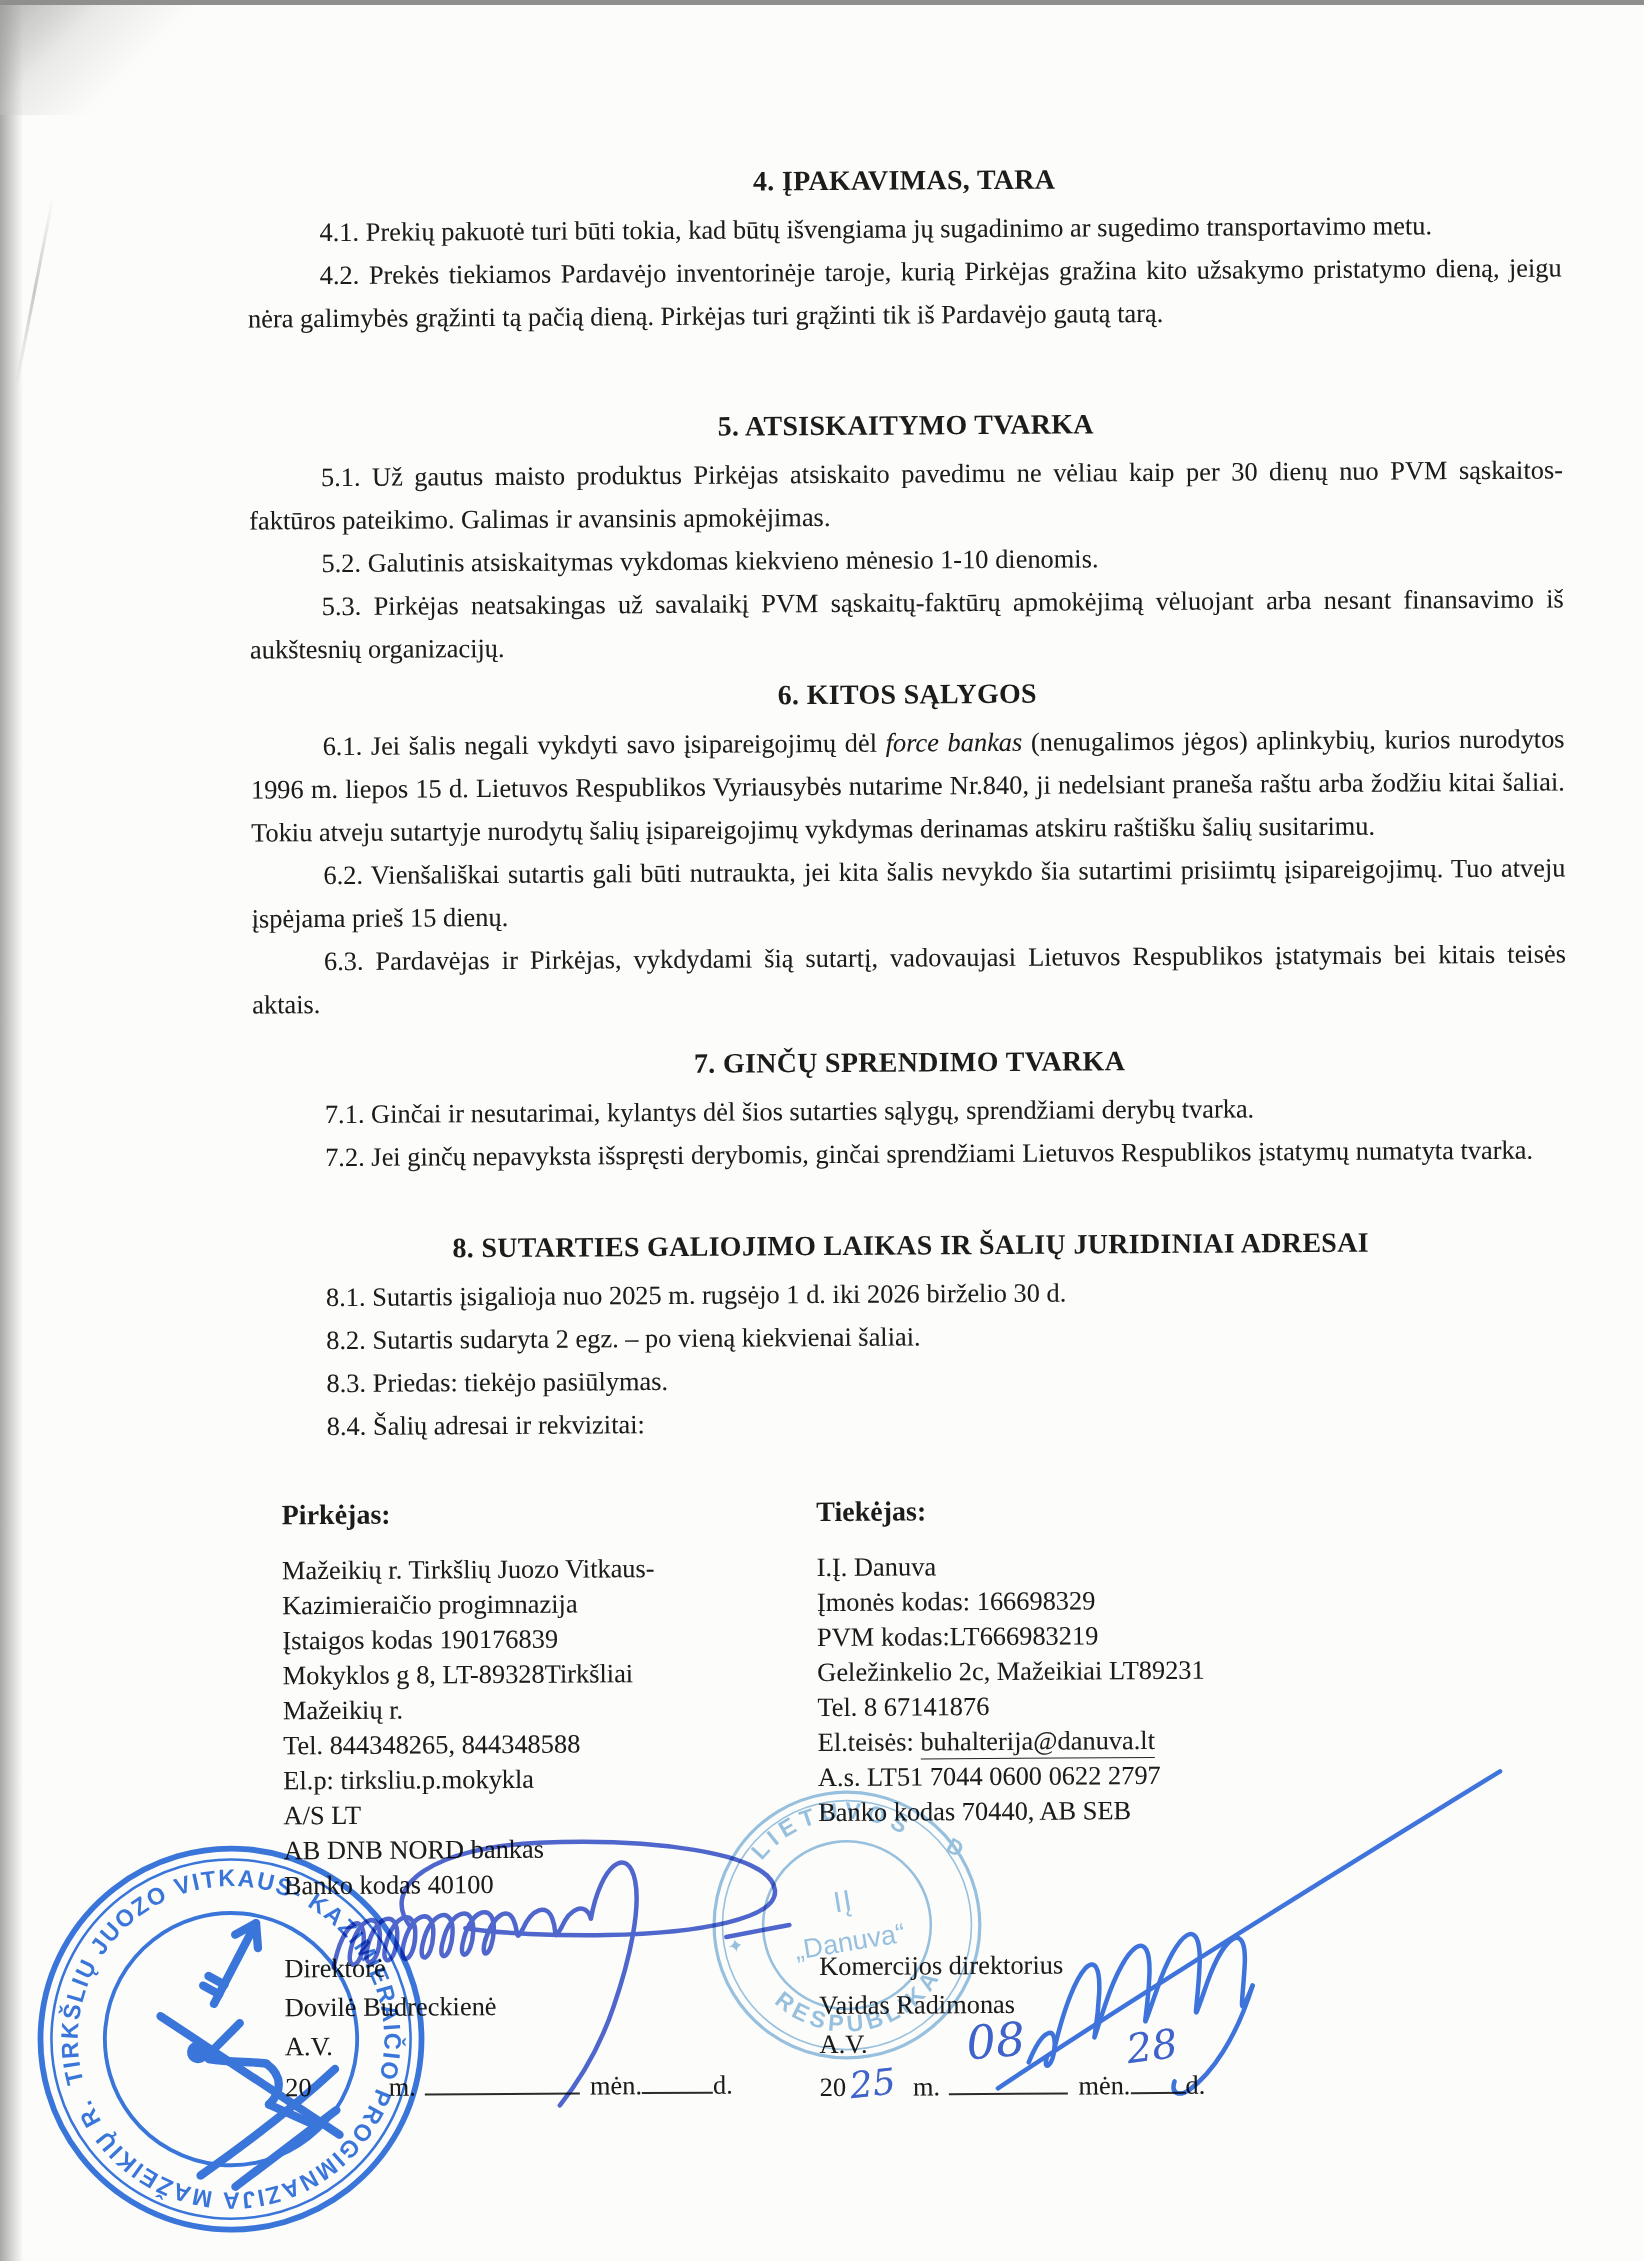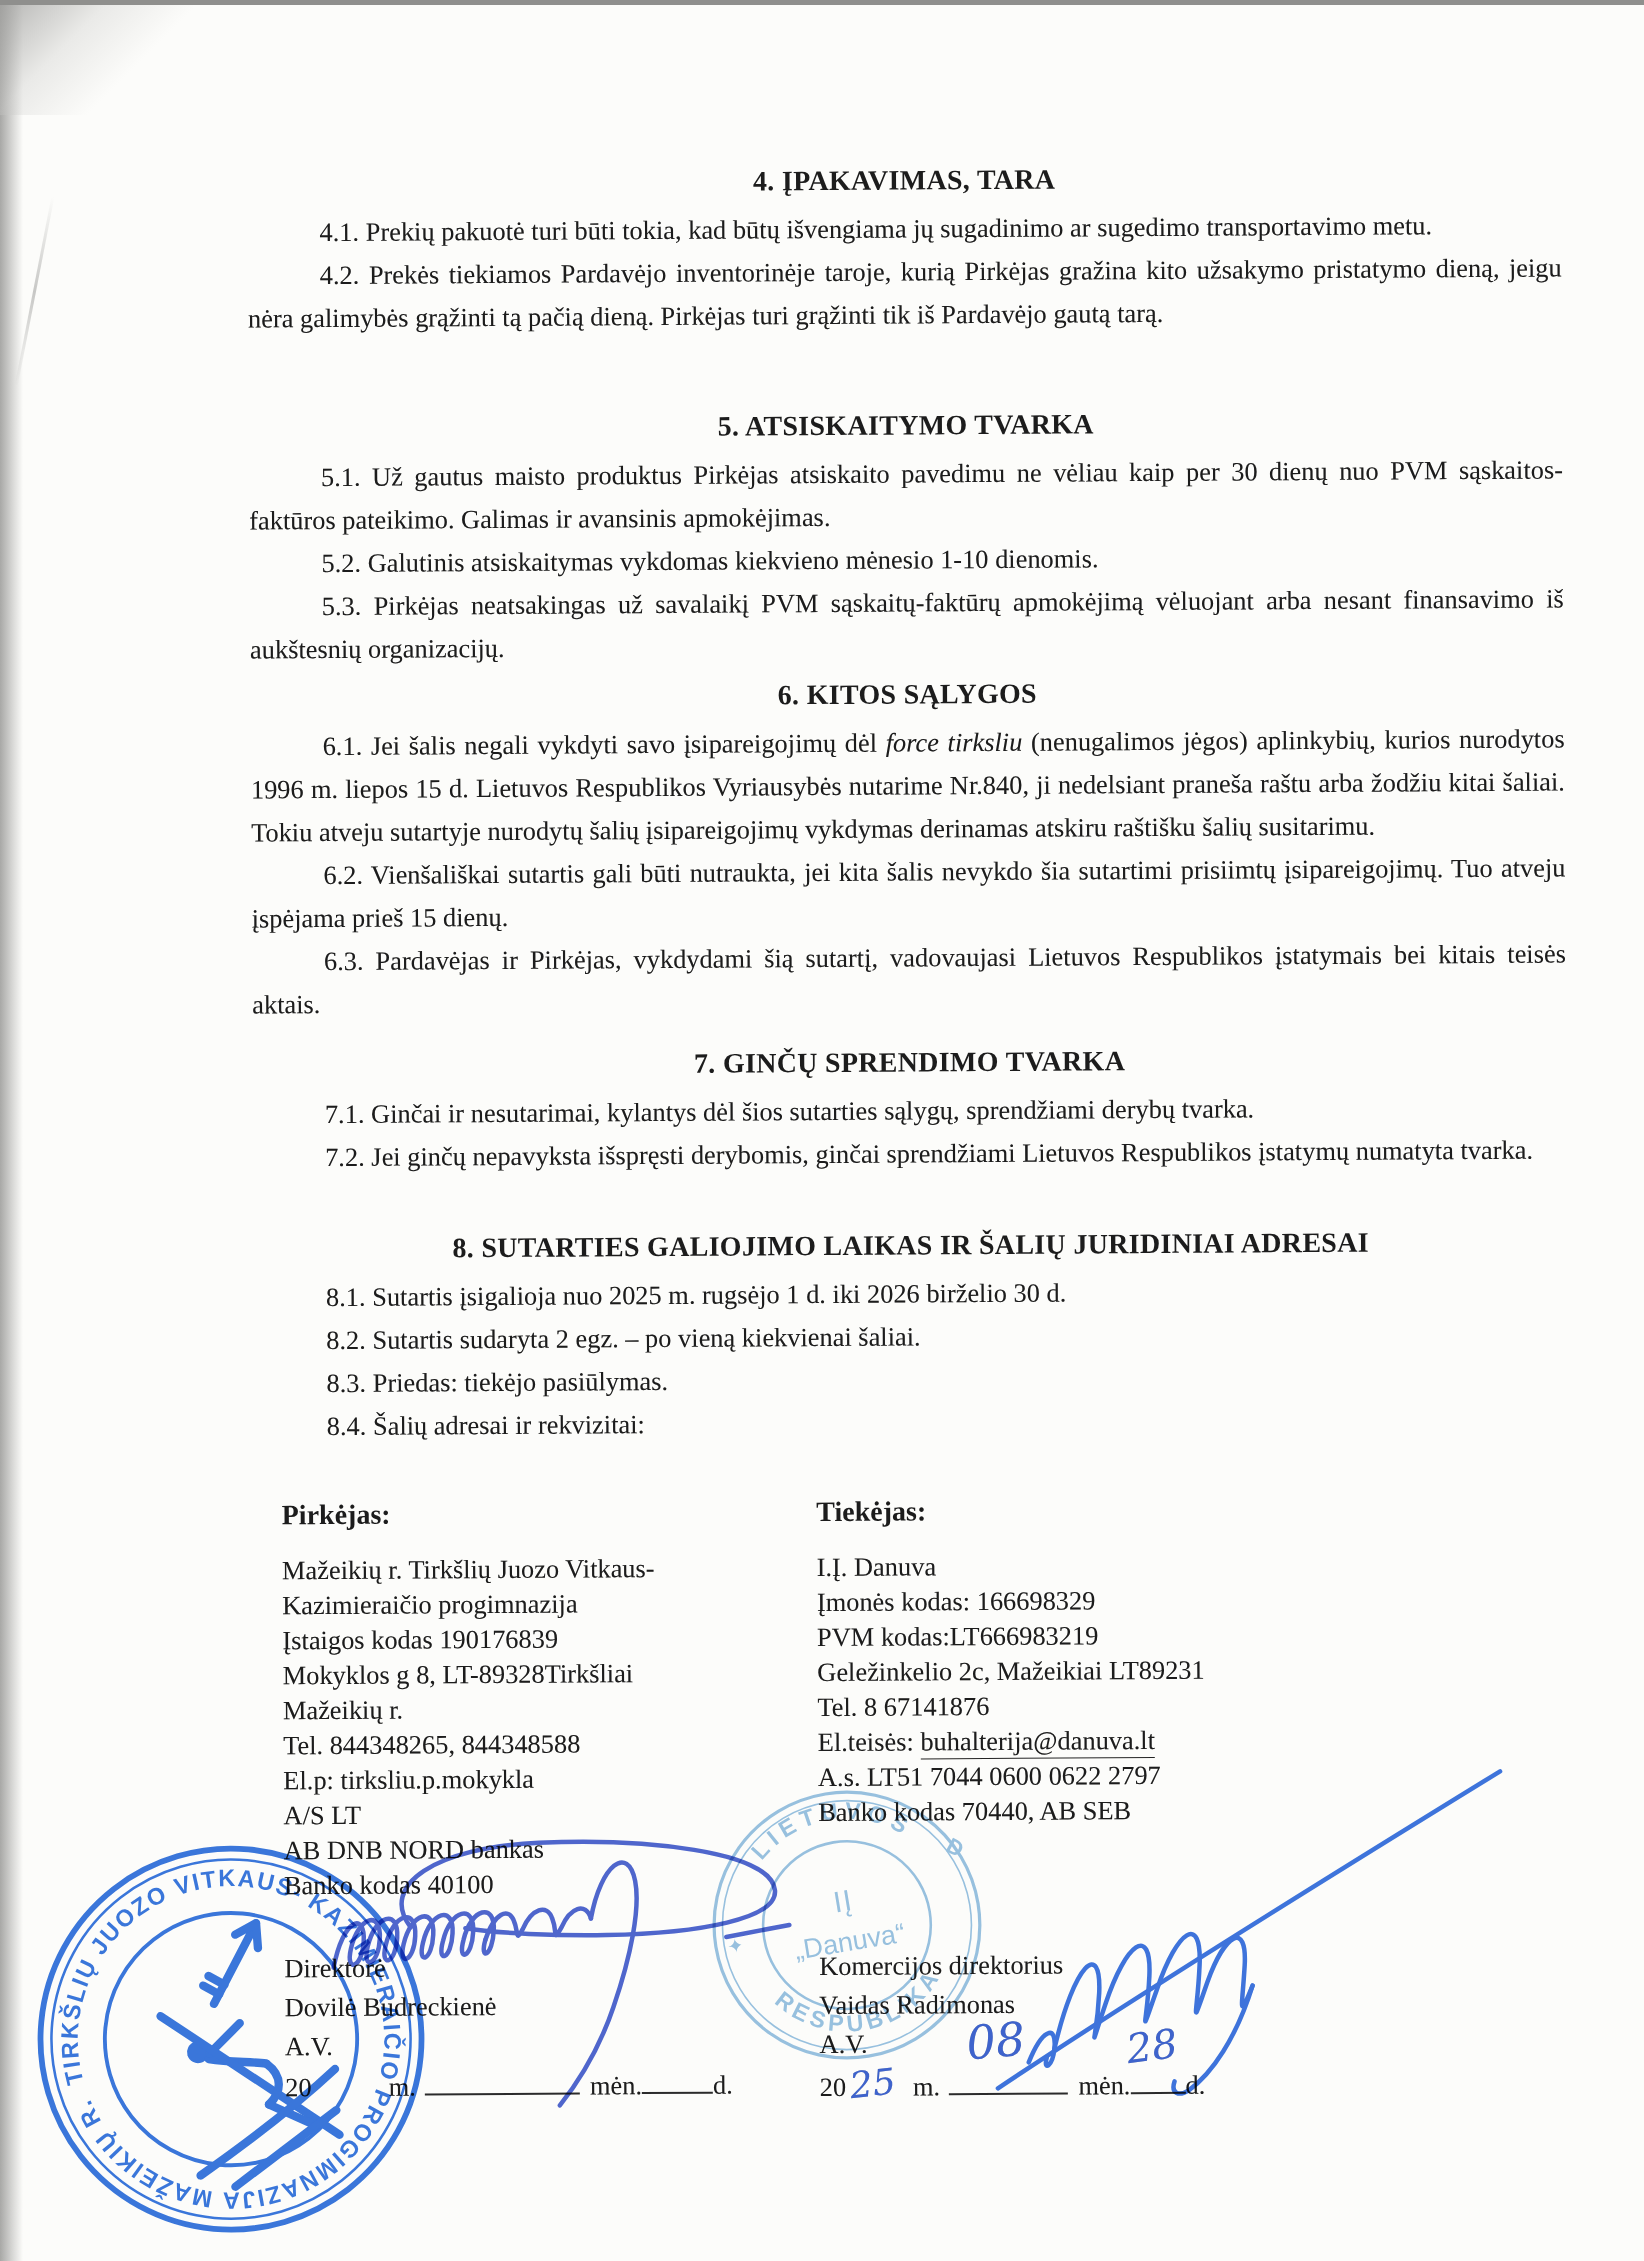--- a/index.html
+++ b/index.html
@@ -65,21 +65,21 @@
 
     <div class="sec" id="s5">
       <h3>5. ATSISKAITYMO TVARKA</h3>
       <p>5.1. Už gautus maisto produktus Pirkėjas atsiskaito pavedimu ne vėliau kaip per 30 dienų nuo PVM sąskaitos-faktūros pateikimo. Galimas ir avansinis apmokėjimas.</p>
       <p>5.2. Galutinis atsiskaitymas vykdomas kiekvieno mėnesio 1-10 dienomis.</p>
       <p>5.3. Pirkėjas neatsakingas už savalaikį PVM sąskaitų-faktūrų apmokėjimą vėluojant arba nesant finansavimo iš aukštesnių organizacijų.</p>
     </div>
 
     <div class="sec" id="s6">
       <h3>6. KITOS SĄLYGOS</h3>
-      <p><span>6.1. Jei šalis negali vykdyti savo įsipareigojimų dėl </span><i>force tirksliu</i><span> (nenugalimos jėgos) aplinkybių, kurios nurodytos 1996 m. liepos 15 d. Lietuvos Respublikos Vyriausybės nutarime Nr.840, ji nedelsiant praneša raštu arba žodžiu kitai šaliai. Tokiu atveju sutartyje nurodytų šalių įsipareigojimų vykdymas derinamas atskiru raštišku šalių susitarimu.</span></p>
+      <p><span>6.1. Jei šalis negali vykdyti savo įsipareigojimų dėl </span><i>force bankas</i><span> (nenugalimos jėgos) aplinkybių, kurios nurodytos 1996 m. liepos 15 d. Lietuvos Respublikos Vyriausybės nutarime Nr.840, ji nedelsiant praneša raštu arba žodžiu kitai šaliai. Tokiu atveju sutartyje nurodytų šalių įsipareigojimų vykdymas derinamas atskiru raštišku šalių susitarimu.</span></p>
       <p>6.2. Vienšališkai sutartis gali būti nutraukta, jei kita šalis nevykdo šia sutartimi prisiimtų įsipareigojimų. Tuo atveju įspėjama prieš 15 dienų.</p>
       <p>6.3. Pardavėjas ir Pirkėjas, vykdydami šią sutartį, vadovaujasi Lietuvos Respublikos įstatymais bei kitais teisės aktais.</p>
     </div>
 
     <div class="sec" id="s7">
       <h3>7. GINČŲ SPRENDIMO TVARKA</h3>
       <p>7.1. Ginčai ir nesutarimai, kylantys dėl šios sutarties sąlygų, sprendžiami derybų tvarka.</p>
       <p>7.2. Jei ginčų nepavyksta išspręsti derybomis, ginčai sprendžiami Lietuvos Respublikos įstatymų numatyta tvarka.</p>
     </div>
 

